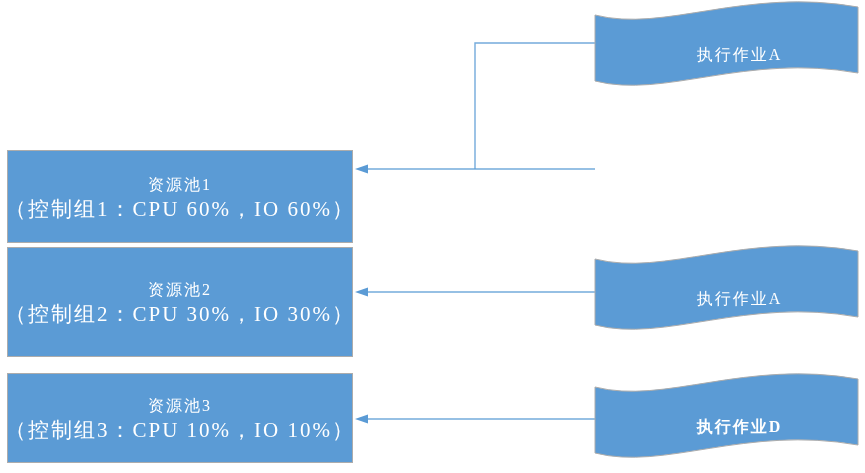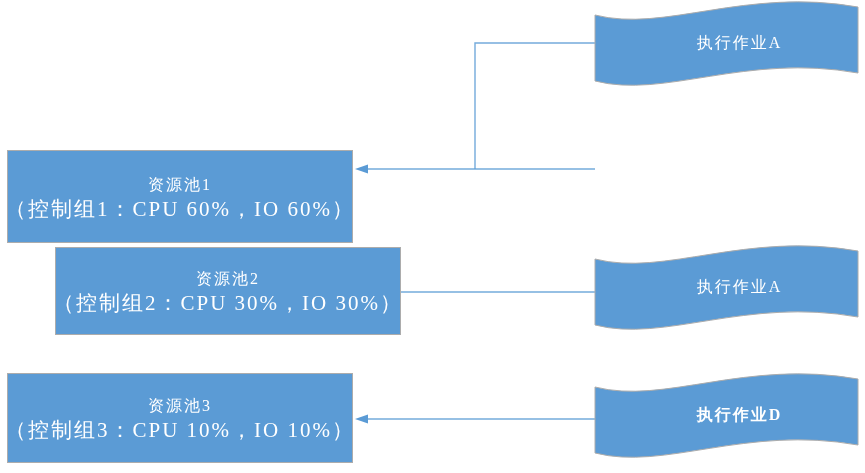--- a/index.html
+++ b/index.html
@@ -71,21 +71,21 @@
     width: 263px; height: 92px;
     overflow: visible;
   }
   .wave {
     fill: var(--fill);
     stroke: var(--border);
     stroke-width: 1;
   }
   .job-label {
     position: absolute;
-    left: 0; top: 0;
+    left: 0; top: 12px;
     width: 100%; height: 100%;
     display: flex;
     align-items: center;
     justify-content: center;
     padding-bottom: 8px;
     box-sizing: border-box;
     color: var(--text);
     font-size: 16px;
     letter-spacing: 2px;
     white-space: nowrap;
@@ -105,21 +105,21 @@
     <polygon class="arrow" points="355,292 368,287.5 368,296.5"></polygon>
     <path class="conn" d="M595,419 L366,419"></path>
     <polygon class="arrow" points="355,419 368,414.5 368,423.5"></polygon>
   </svg>
 
   <div class="pool" style="top:122px;height:93px;margin-top:28px;">
     <div class="pool-title">资源池1</div>
     <div class="pool-detail">（控制组1：CPU 60%，IO 60%）</div>
   </div>
 
-  <div class="pool" style="top:247px;height:88px;margin-left:48px;">
+  <div class="pool" style="top:247px;height:110px;">
     <div class="pool-title">资源池2</div>
     <div class="pool-detail">（控制组2：CPU 30%，IO 30%）</div>
   </div>
 
   <div class="pool" style="top:373px;height:90px;font-family:Liberation Serif, serif;">
     <div class="pool-title">资源池3</div>
     <div class="pool-detail">（控制组3：CPU 10%，IO 10%）</div>
   </div>
 
   <div class="job" style="top:1px;">

